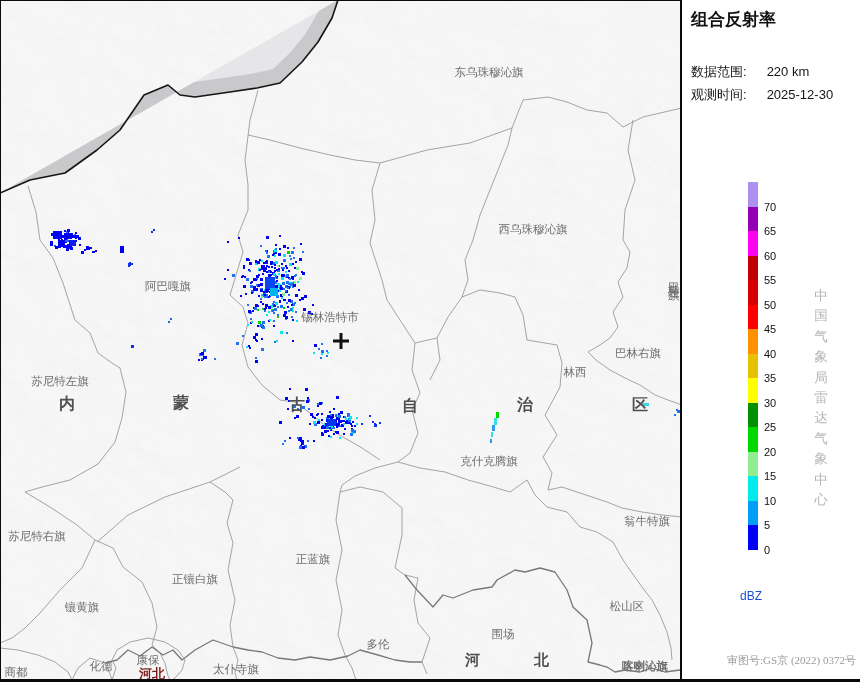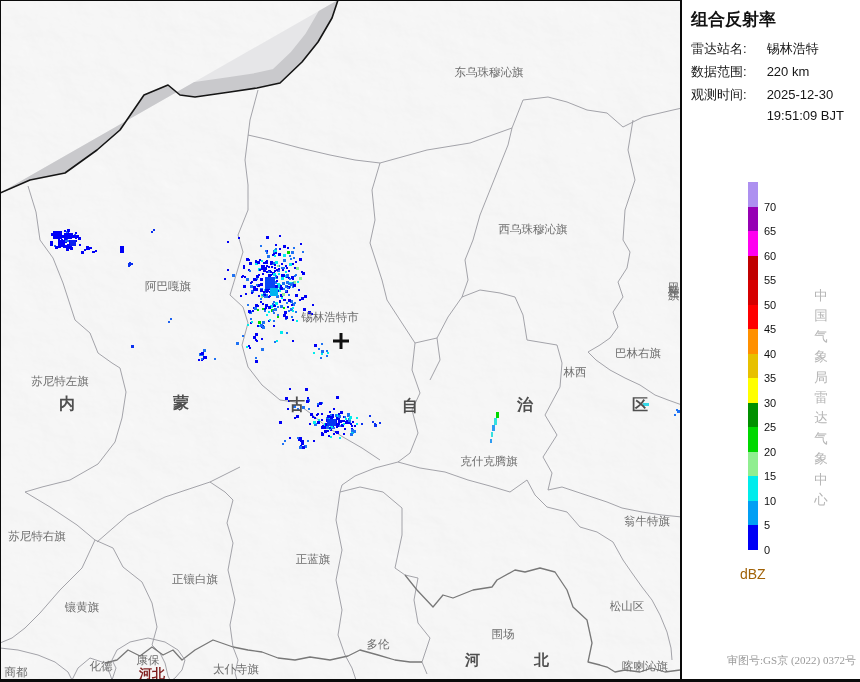--- a/index.html
+++ b/index.html
@@ -16,21 +16,21 @@
   .map-label.vert{writing-mode:vertical-rl;letter-spacing:2px;}
   .panel{position:absolute;left:682px;top:0;width:178px;height:682px;background:#fff;}
   .p-title{position:absolute;left:9px;top:8px;font-size:17px;font-weight:bold;color:#111;}
   .field{position:absolute;left:9px;width:165px;font-size:13px;color:#151515;}
   .field .fl{display:inline-block;width:70px;}
   .field .fv{display:inline-block;margin-left:2px;}
   .f0{top:40px;} .f1{top:63px;} .f2{top:86px;} .f3{top:108px;}
   #legend{position:absolute;left:0;top:0;width:178px;height:0;}
   .lg-swatch{position:absolute;left:66px;width:10px;}
   .lg-tick{position:absolute;left:82px;font-size:11px;color:#111;line-height:1;}
-  .lg-unit{position:absolute;left:58px;font-size:14px;color:#a16207;}
+  .lg-unit{position:absolute;left:58px;font-size:12px;color:#1d4ed8;margin-top:23px;}
   #credit{position:absolute;left:128px;top:286px;width:22px;text-align:center;
           font-size:13.5px;color:#b5b5b5;line-height:20.4px;}
   .license{position:absolute;right:4px;top:653px;font-size:11px;color:#9a9a9a;white-space:nowrap;font-family:Liberation Serif, serif;}
   .bottom-bar{position:absolute;left:0;top:679px;width:860px;height:3px;background:#0a0a0a;}
 </style>
 </head>
 <body>
 
 <div class="stage">
 
@@ -733,50 +733,42 @@
         <div class="map-label" style="left: 195px; top: 580px;">正镶白旗</div>
         <div class="map-label" style="left: 82px; top: 608px;">镶黄旗</div>
         <div class="map-label" style="left: 627px; top: 607px;">松山区</div>
         <div class="map-label" style="left: 378px; top: 645px;">多伦</div>
         <div class="map-label" style="left: 503px; top: 635px;">围场</div>
         <div class="map-label" style="left: 16px; top: 673px;">商都</div>
         <div class="map-label" style="left: 101px; top: 667px;">化德</div>
         <div class="map-label" style="left: 148px; top: 661px;">康保</div>
         <div class="map-label blue" style="left: 152px; top: 673px; color: #7f1d1d;">河北</div>
         <div class="map-label" style="left: 236px; top: 670px;">太仆寺旗</div>
-        <div class="map-label" style="left: 645px; top: 667px;">喀喇沁旗</div>
+        <div class="map-label" style="left: 645px; top: 667px; font-weight: bold;">喀喇沁旗</div>
         <div class="map-label prov" style="left: 67px; top: 404px;">内</div>
         <div class="map-label prov" style="left: 181px; top: 403px;">蒙</div>
         <div class="map-label prov" style="left: 297px; top: 405px;">古</div>
         <div class="map-label prov" style="left: 410px; top: 406px;">自</div>
         <div class="map-label prov" style="left: 525px; top: 405px;">治</div>
         <div class="map-label prov" style="left: 640px; top: 405px;">区</div>
         <div class="map-label prov2" style="left: 473px; top: 659px;">河</div>
         <div class="map-label prov2" style="left: 542px; top: 659px;">北</div>
       </div>
   </div>
 
   <div class="panel">
     <div class="p-title">组合反射率</div>
 
-    <div class="field f0">
-      <span class="fl">雷达站名:</span>
-      <span class="fv">锡林浩特</span>
-    </div>
     <div class="field f1">
       <span class="fl">数据范围:</span>
       <span class="fv">220 km</span>
     </div>
     <div class="field f2">
       <span class="fl">观测时间:</span>
       <span class="fv">2025-12-30</span>
-    </div>
-    <div class="field f3">
-      <span class="fl"></span>
-      <span class="fv">19:51:09 BJT</span>
     </div>
 
     <div id="legend">
         <div class="lg-swatch" style="top: 182px; height: 24.5px; background: rgb(173, 144, 240);"></div>
         <div class="lg-swatch" style="top: 206.5px; height: 24.5px; background: rgb(150, 0, 180);"></div>
         <div class="lg-swatch" style="top: 231px; height: 24.5px; background: rgb(255, 0, 240);"></div>
         <div class="lg-swatch" style="top: 255.5px; height: 24.5px; background: rgb(192, 0, 0);"></div>
         <div class="lg-swatch" style="top: 280px; height: 24.5px; background: rgb(214, 0, 0);"></div>
         <div class="lg-swatch" style="top: 304.5px; height: 24.5px; background: rgb(255, 0, 0);"></div>
         <div class="lg-swatch" style="top: 329px; height: 24.5px; background: rgb(255, 144, 0);"></div>

